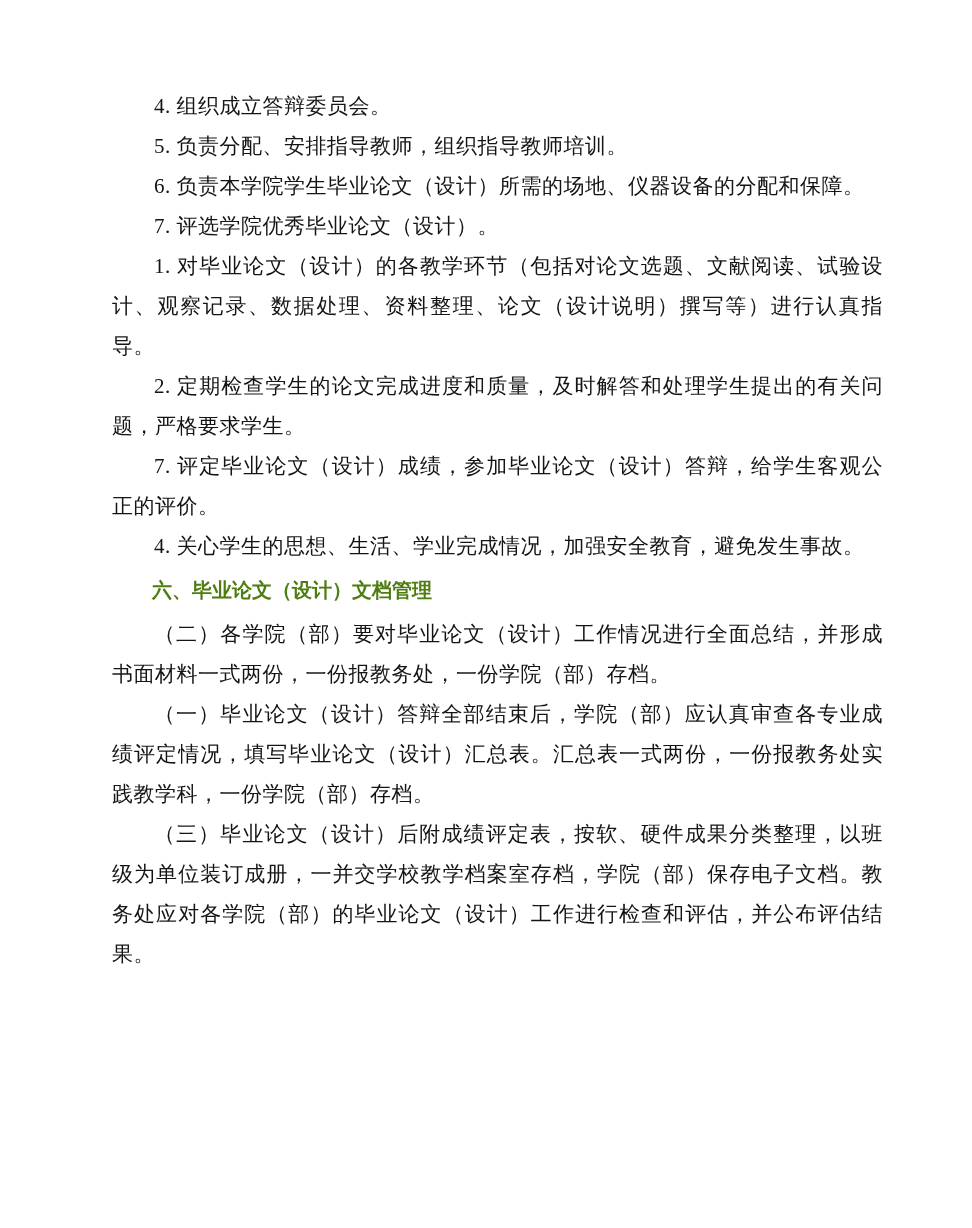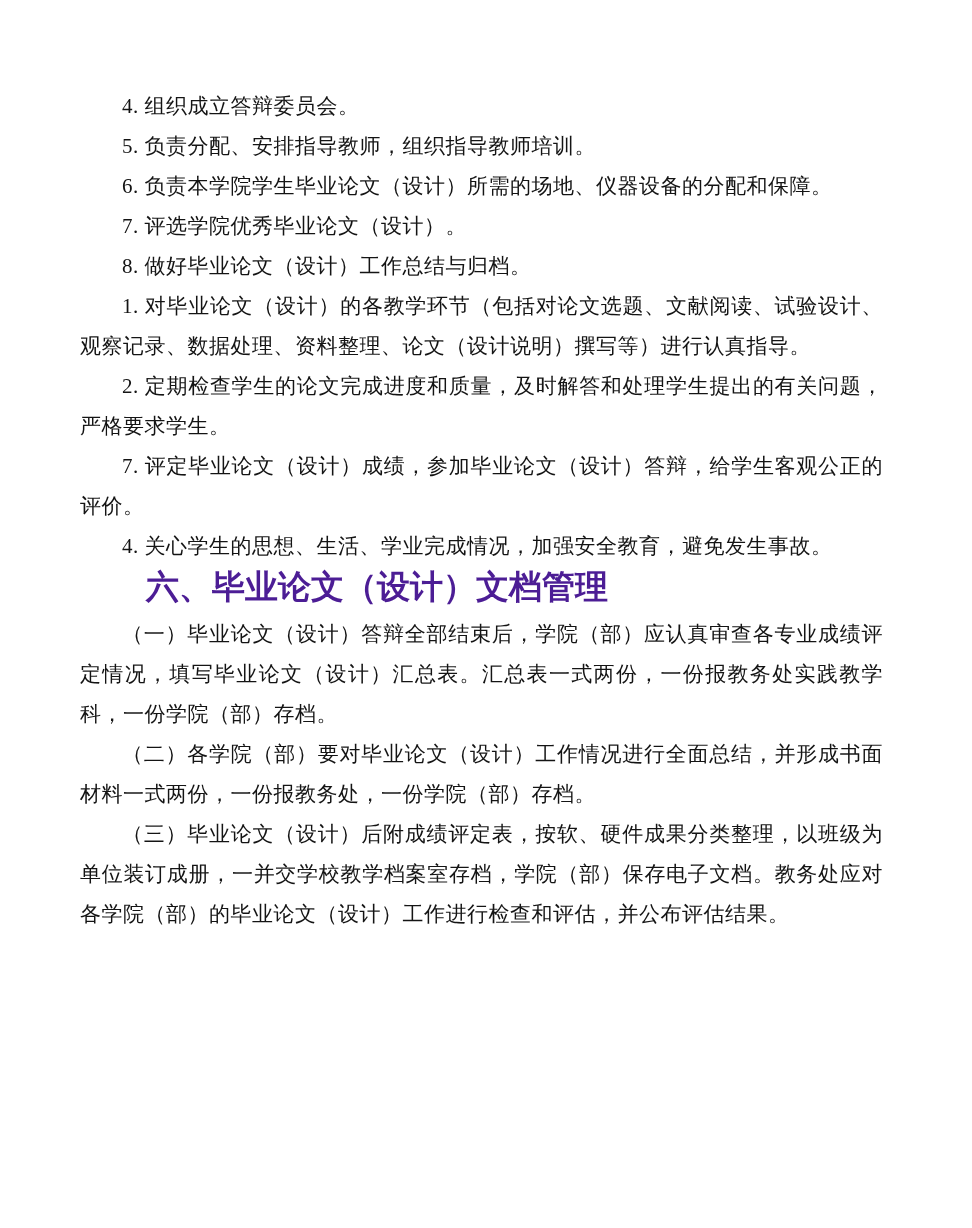--- a/index.html
+++ b/index.html
@@ -6,64 +6,63 @@
     margin: 0;
     padding: 0;
     background: #ffffff;
   }
   .page {
     position: relative;
     box-sizing: border-box;
     width: 972px;
     height: 1228px;
     background: #ffffff;
-    padding: 86px 89px 0 80px;
+    padding: 86px 89px 0 112px;
     overflow: hidden;
     color: #141414;
   }
   .para {
     margin: 0;
     font-family: "Liberation Serif", "DejaVu Serif", serif;
     font-size: 21px;
     line-height: 40px;
     text-indent: 2em;
     text-align: justify;
     letter-spacing: 0.5px;
     color: #141414;
   }
   .heading {
     margin: 2px 0;
-    font-family: Liberation Mono, monospace;
+    font-family: Liberation Sans, sans-serif;
     font-weight: bold;
-    font-size: 33px;
+    font-size: 20px;
     line-height: 44px;
     text-indent: 2em;
-    color: #4c1d95;
+    color: #4d7c0f;
   }
   .bold-para {
     margin: 6px 0 0 0;
     font-family: "Liberation Sans", "DejaVu Sans", sans-serif;
     font-weight: bold;
     font-size: 25px;
     line-height: 48px;
     text-indent: 2em;
     text-align: justify;
     color: #000000;
   }
 </style>
 </head>
 <body>
 
 <div class="page">
   <p class="para">4. 组织成立答辩委员会。</p>
   <p class="para">5. 负责分配、安排指导教师，组织指导教师培训。</p>
   <p class="para">6. 负责本学院学生毕业论文（设计）所需的场地、仪器设备的分配和保障。</p>
   <p class="para">7. 评选学院优秀毕业论文（设计）。</p>
-  <p class="para">8. 做好毕业论文（设计）工作总结与归档。</p>
   <p class="para">1. 对毕业论文（设计）的各教学环节（包括对论文选题、文献阅读、试验设计、观察记录、数据处理、资料整理、论文（设计说明）撰写等）进行认真指导。</p>
   <p class="para">2. 定期检查学生的论文完成进度和质量，及时解答和处理学生提出的有关问题，严格要求学生。</p>
   <p class="para">7. 评定毕业论文（设计）成绩，参加毕业论文（设计）答辩，给学生客观公正的评价。</p>
   <p class="para">4. 关心学生的思想、生活、学业完成情况，加强安全教育，避免发生事故。</p>
   <h2 class="heading">六、毕业论文（设计）文档管理</h2>
+  <p class="para">（二）各学院（部）要对毕业论文（设计）工作情况进行全面总结，并形成书面材料一式两份，一份报教务处，一份学院（部）存档。</p>
   <p class="para">（一）毕业论文（设计）答辩全部结束后，学院（部）应认真审查各专业成绩评定情况，填写毕业论文（设计）汇总表。汇总表一式两份，一份报教务处实践教学科，一份学院（部）存档。</p>
-  <p class="para">（二）各学院（部）要对毕业论文（设计）工作情况进行全面总结，并形成书面材料一式两份，一份报教务处，一份学院（部）存档。</p>
   <p class="para">（三）毕业论文（设计）后附成绩评定表，按软、硬件成果分类整理，以班级为单位装订成册，一并交学校教学档案室存档，学院（部）保存电子文档。教务处应对各学院（部）的毕业论文（设计）工作进行检查和评估，并公布评估结果。</p>
 </div>
 
 </body></html>

